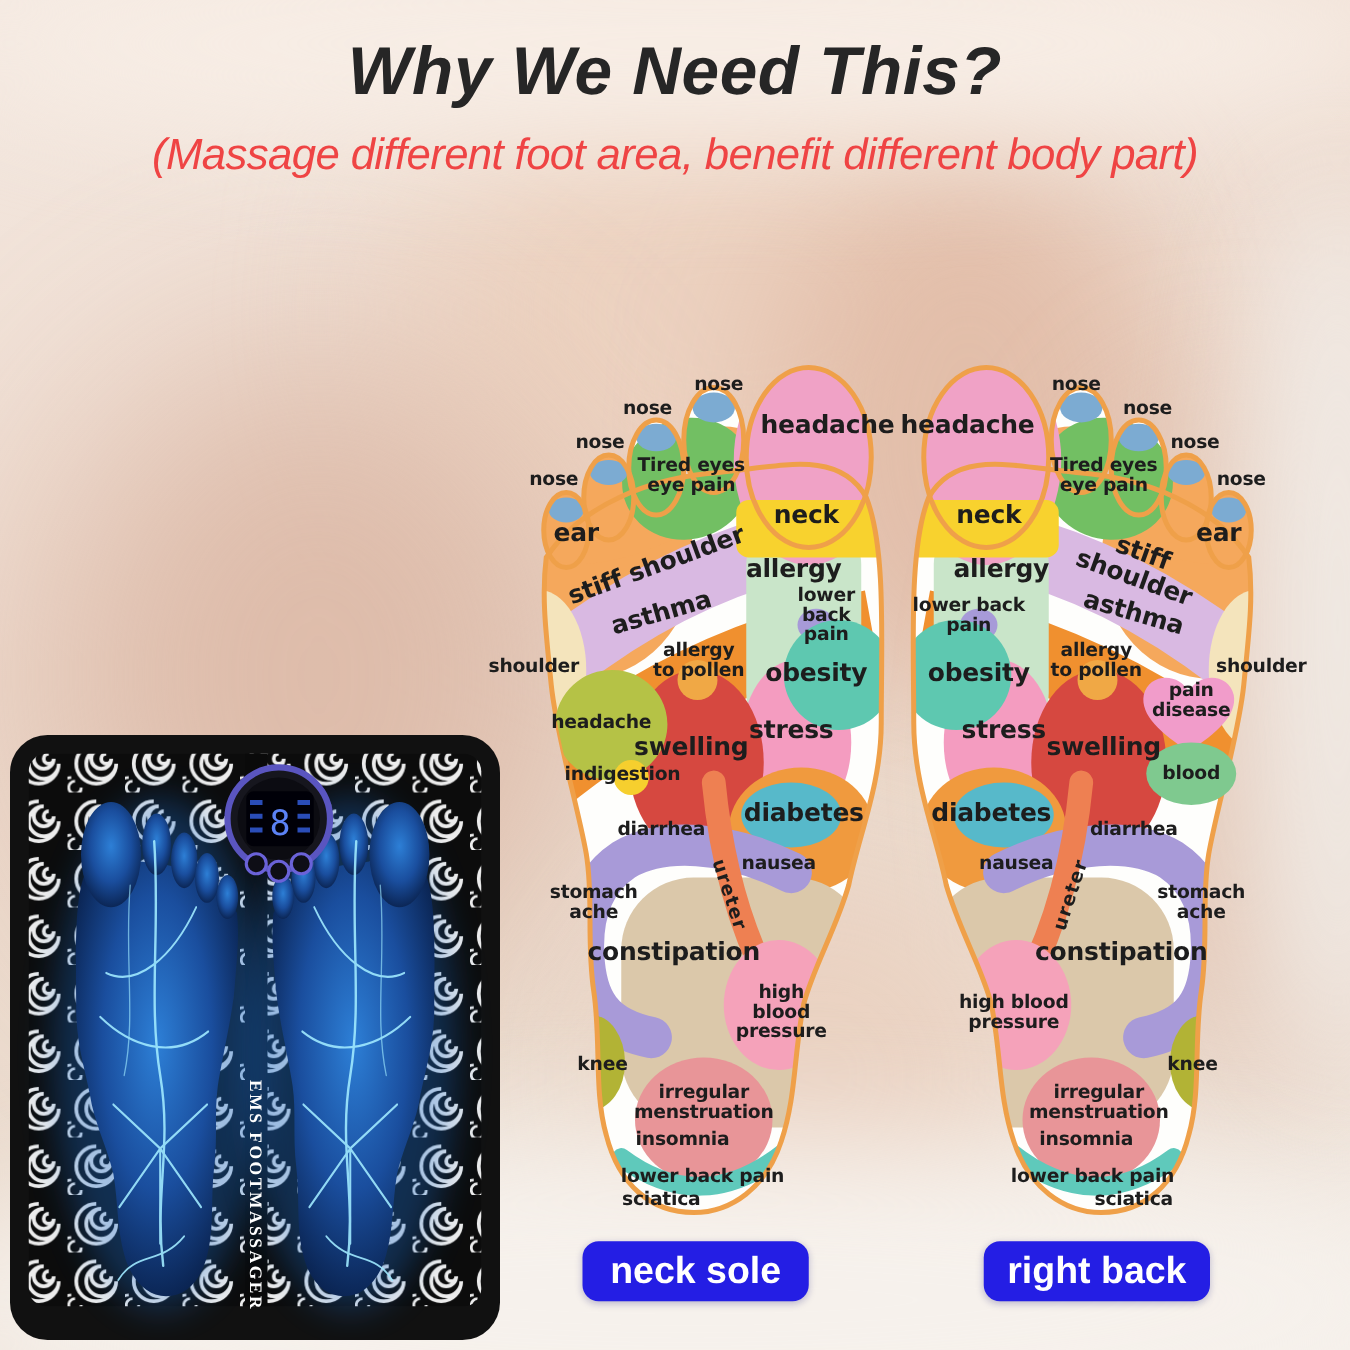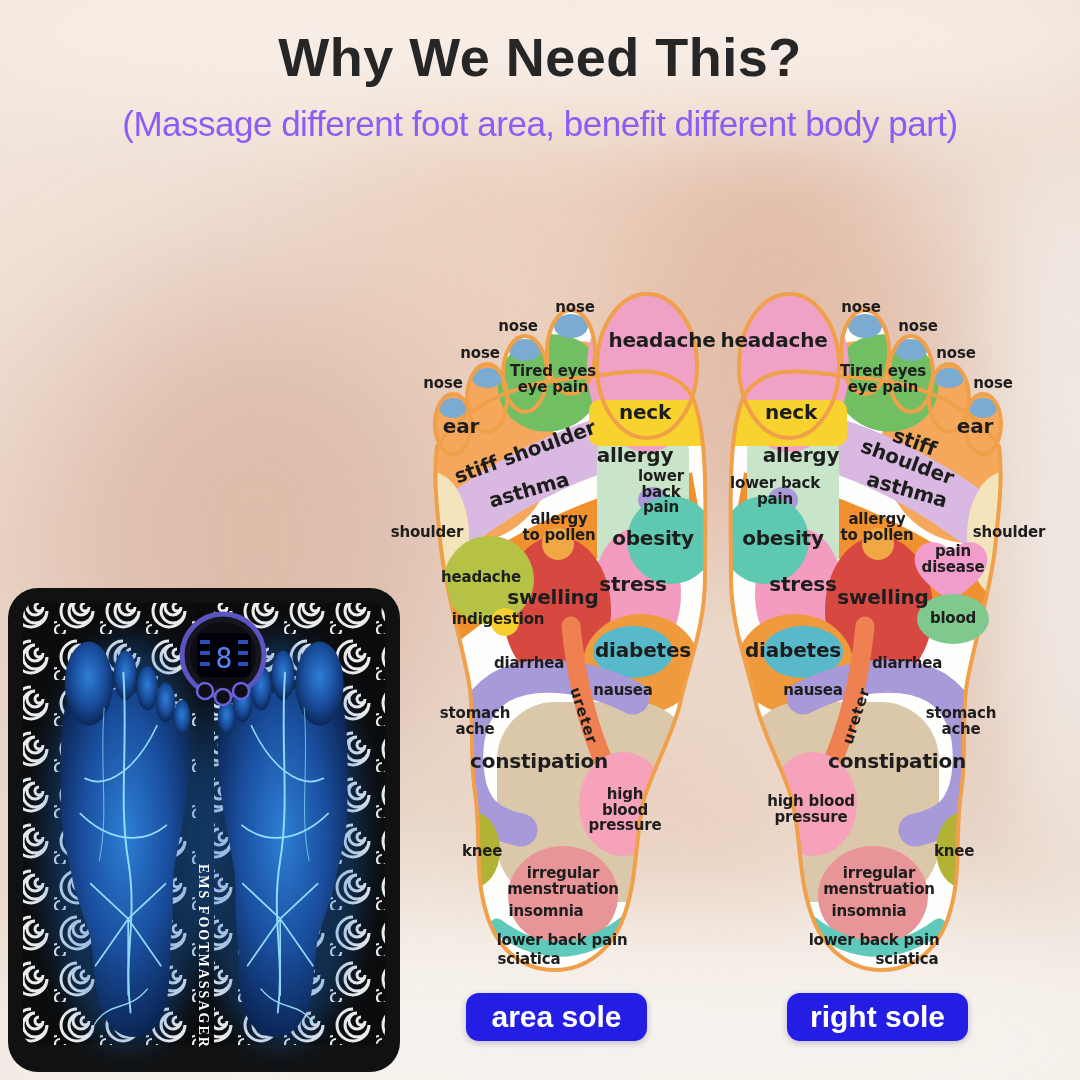--- a/index.html
+++ b/index.html
@@ -9,25 +9,25 @@
   .blob{position:absolute;border-radius:50%;pointer-events:none;}
   #bgA{left:330px;top:40px;width:520px;height:420px;background:#ecd2c0;filter:blur(70px);}
   #bgB{left:40px;top:280px;width:430px;height:520px;background:#d9b3a0;filter:blur(85px);opacity:.75;}
   #bgC{left:610px;top:120px;width:330px;height:460px;background:#e0b9a4;filter:blur(60px);opacity:.8;}
   #bgD{left:860px;top:330px;width:270px;height:560px;background:#dfbca9;filter:blur(70px);opacity:.65;}
   #bgE{left:480px;top:690px;width:350px;height:340px;background:#ead0bf;filter:blur(60px);opacity:.85;}
   #bgF{left:-60px;top:910px;width:1220px;height:260px;background:#f6f1ec;filter:blur(50px);}
   #bgG{left:-40px;top:-50px;width:1180px;height:170px;background:#f7ede5;filter:blur(45px);}
   #bgH{left:990px;top:140px;width:160px;height:720px;background:#f1ece7;filter:blur(45px);opacity:.9;}
 
-  header{position:absolute;left:0;top:0;width:1080px;text-align:center;z-index:4;}
+  header{position:absolute;left:0;top:0;width:1080px;text-align:center;z-index:4;font-style:italic;}
   #title{margin:26px 0 0 0;font-family:"Liberation Sans",sans-serif;font-weight:700;
          font-size:54px;letter-spacing:.5px;color:#262626;}
   #subtitle{margin:16px 0 0 0;font-family:"Liberation Sans",sans-serif;font-weight:400;
-            font-size:35px;color:#8b5cf6;letter-spacing:-.5px;}
+            font-size:35px;color:#ef4444;letter-spacing:-.5px;}
 
   .foot{position:absolute;width:282px;height:690px;z-index:5;}
   #foot-left{left:425px;top:288px;}
   #foot-right{left:729px;top:288px;}
   .foot svg{position:absolute;left:0;top:0;overflow:visible;}
   .labels{position:absolute;left:0;top:0;width:282px;height:690px;pointer-events:none;}
   .lbl{position:absolute;color:#1d1d1d;font-weight:700;white-space:pre-line;
        text-align:center;line-height:1.04;letter-spacing:-.2px;transform:translate(-50%,-50%);}
   .lbl.m{font-size:15px;}
   .lbl.L{font-size:20px;}
@@ -216,22 +216,22 @@
 menstruation</span>
       <span class="lbl m" style="left: 140px; top: 624px;">insomnia</span>
       <span class="lbl m" style="left: 145px; top: 653px;">lower back pain</span>
       <span class="lbl m" style="left: 178px; top: 672px;">sciatica</span>
       <span class="lbl m" style="left: 224px; top: 272px;">pain
 disease</span>
       <span class="lbl m" style="left: 224px; top: 331px;">blood</span>
     </div>
 </div>
 
-<div class="sole-btn" id="btn-left">area sole</div>
-<div class="sole-btn" id="btn-right">right sole</div>
+<div class="sole-btn" id="btn-left">neck sole</div>
+<div class="sole-btn" id="btn-right">right back</div>
 
 <div id="product">
   <svg width="392" height="484" viewBox="0 0 392 484" xmlns="http://www.w3.org/2000/svg">
     <defs>
       <pattern id="swirlP" width="46" height="46" patternUnits="userSpaceOnUse">
         <rect width="46" height="46" fill="#0c0c0c"></rect>
         <path d="M23 7 a16 16 0 1 0 16 16 a12 12 0 1 1 -12 -12 a8 8 0 1 0 8 8 a4 4 0 1 1 -4 -4" fill="none" stroke="#ececec" stroke-width="3"></path>
         <path d="M3 34 a8 8 0 1 0 8 8 a5 5 0 1 1 -5 -5" fill="none" stroke="#ececec" stroke-width="2.2"></path>
       </pattern>
       <radialGradient id="matFootGrad" cx="0.5" cy="0.42" r="0.75">

